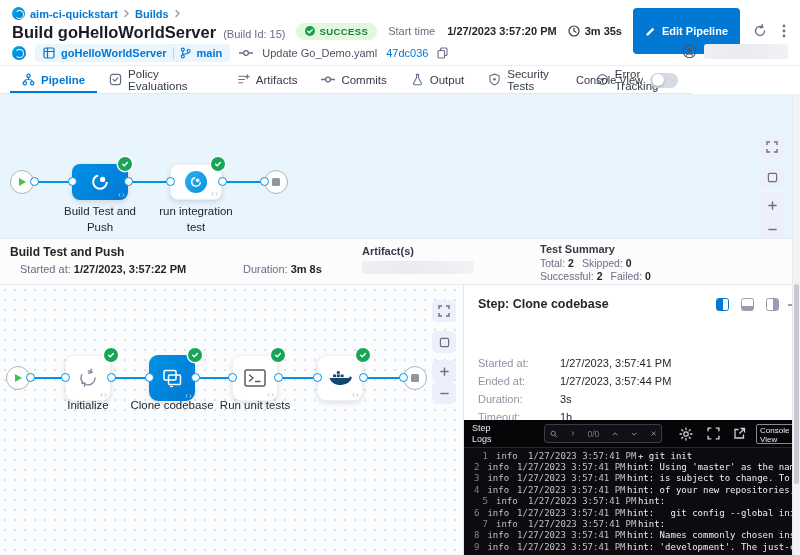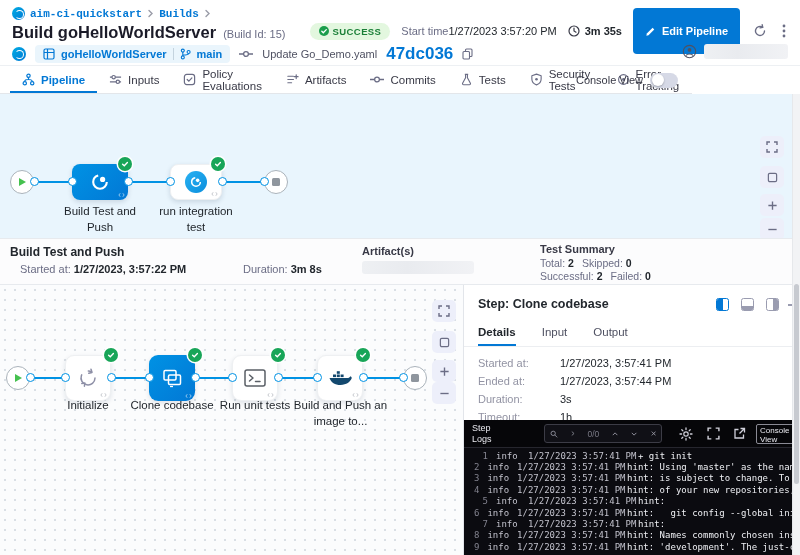--- a/index.html
+++ b/index.html
@@ -5,40 +5,40 @@
   * { margin:0; padding:0; box-sizing:border-box; }
   html,body { background:#fff; }
   body { font-family:"Liberation Sans", sans-serif; color:#22272d; }
   #app { position:relative; width:800px; height:555px; overflow:hidden; background:#fff; }
   .abs { position:absolute; }
   svg { display:block; }
 
   
   #header { position:absolute; left:0; top:0; width:800px; height:66px; background:#fff; border-bottom:1px solid #edf0f3; }
   .crumb-row { position:absolute; left:12px; top:7px; display:flex; align-items:center; gap:5px; }
-  .crumb-link { font-size:11px; color:#0278d5; font-weight:600;font-family:Liberation Mono, monospace; }
+  .crumb-link { font-size:11px; color:#0278d5; font-weight:600; }
   .crumb-sep { color:#9a9ca8; }
   .logo-dot { width:13px; height:13px; border-radius:50%; background:linear-gradient(135deg,#00ade4,#0278d5); position:relative; }
   .logo-dot::after{ content:""; position:absolute; left:3px; top:3px; width:7px; height:7px; border-radius:50%; border:1.6px solid #fff; border-left-color:transparent; }
   .hdr-right { position:absolute; right:12px; top:8px; display:flex; align-items:center; gap:11px; }
   .badge-success { display:flex; align-items:center; gap:4px; background:#e3f7df; color:#1a7f37; border-radius:9px; padding:3px 9px; font-size:9.5px; font-weight:700; letter-spacing:.4px; }
   .kv { font-size:11px; color:#6b6d85; }
-  .kv b { color:#22272d; font-weight:400; margin-left:0;text-align:center; }
+  .kv b { color:#22272d; font-weight:700; margin-left:12px;text-align:center; }
   .dur { display:flex; align-items:center; gap:5px; font-size:11px; color:#22272d; font-weight:600; }
   .btn-primary { display:flex; align-items:center; gap:6px; background:#0278d5; color:#fff; border:none; border-radius:4px; padding:17px 12px; font-size:11px; font-weight:600; font-family:inherit; cursor:pointer; }
   .icon-btn { background:none; border:none; color:#6b6d85; cursor:pointer; padding:2px; }
   .title-row { position:absolute; left:12px; top:23px; display:flex; align-items:baseline; gap:7px; }
   .page-title { font-size:16.5px; font-weight:700; color:#1b1b28; }
   .build-id { font-size:11px; color:#6b6d85; }
   .repo-row { position:absolute; left:12px; top:44px; display:flex; align-items:center; gap:9px; }
   .repo-pill { display:flex; align-items:center; gap:6px; background:#eaf5fc; border-radius:4px; padding:3px 8px; }
   .pill-txt { font-size:11px; font-weight:600; color:#0278d5; }
   .pill-div { width:1px; height:12px; background:#c4d3de; }
   .commit-msg { font-size:11px; color:#4f5162; }
-  .sha { font-size:17px; font-weight:700; color:#0278d5; }
+  .sha { font-size:11px; font-weight:400; color:#0278d5; }
   .user-row { position:absolute; right:12px; top:44px; display:flex; align-items:center; gap:7px; }
   .redact { background:linear-gradient(90deg,#eef0f3,#e9ebef 40%,#f1f2f5); border-radius:3px; }
 
   
   #tabbar { position:absolute; left:0; top:66px; width:692px; height:28px; background:#fff; border-bottom:1px solid #e3e6ea; display:flex; align-items:stretch; padding-left:10px; }
   .tab { display:flex; align-items:center; gap:6px; padding:0 12px; font-size:11.5px; color:#383946; cursor:pointer; }
   .tab .ticon { color:#6b6d85; }
   .tab.active { color:#0278d5; font-weight:700; box-shadow:inset 0 -2px 0 #0278d5; }
   .tab.active .ticon { color:#0278d5; }
   .console-view { position:absolute; right:14px; top:0; height:28px; display:flex; align-items:center; gap:7px; }
@@ -215,30 +215,20 @@
             <circle cx="3" cy="11" r="1.8" stroke="currentColor" stroke-width="1.3" fill="none"></circle>
             <circle cx="11" cy="11" r="1.8" stroke="currentColor" stroke-width="1.3" fill="none"></circle>
             <path d="M7 4.8 V7 M7 7 C4 7 3 8 3 9.2 M7 7 C10 7 11 8 11 9.2" stroke="currentColor" stroke-width="1.3" fill="none"></path>
           </svg>
         </span>
       <span>Pipeline</span>
     </div>
     <div class="tab">
       <span class="ticon">
           <svg width="13" height="13" viewBox="0 0 14 14">
-            <path d="M1 4.5 H13 M1 9.5 H13" stroke="currentColor" stroke-width="1.3"></path>
-            <circle cx="5" cy="4.5" r="1.8" fill="#fff" stroke="currentColor" stroke-width="1.3"></circle>
-            <circle cx="9.5" cy="9.5" r="1.8" fill="#fff" stroke="currentColor" stroke-width="1.3"></circle>
-          </svg>
-        </span>
-      <span>Inputs</span>
-    </div>
-    <div class="tab">
-      <span class="ticon">
-          <svg width="13" height="13" viewBox="0 0 14 14">
             <rect x="1.5" y="1.5" width="11" height="11" rx="2.5" stroke="currentColor" stroke-width="1.3" fill="none"></rect>
             <path d="M4.5 7 L6.3 8.8 L9.6 5.2" stroke="currentColor" stroke-width="1.3" fill="none" stroke-linecap="round"></path>
           </svg>
         </span>
       <span>Policy Evaluations</span>
     </div>
     <div class="tab">
       <span class="ticon">
           <svg width="13" height="13" viewBox="0 0 14 14">
             <path d="M2 3.5 H8 M2 7 H8 M2 10.5 H6" stroke="currentColor" stroke-width="1.3" stroke-linecap="round"></path>
@@ -255,21 +245,21 @@
           </svg>
         </span>
       <span>Commits</span>
     </div>
     <div class="tab">
       <span class="ticon">
           <svg width="13" height="13" viewBox="0 0 14 14">
             <path d="M5.2 1.5 H8.8 M6 1.5 V5 L2.8 11 A1.2 1.2 0 0 0 3.9 12.7 H10.1 A1.2 1.2 0 0 0 11.2 11 L8 5 V1.5" stroke="currentColor" stroke-width="1.2" fill="none" stroke-linejoin="round"></path>
           </svg>
         </span>
-      <span>Tests</span>
+      <span>Output</span>
     </div>
     <div class="tab">
       <span class="ticon">
           <svg width="13" height="13" viewBox="0 0 14 14">
             <path d="M7 1.2 L12 3 V6.5 C12 9.7 10 11.8 7 12.8 C4 11.8 2 9.7 2 6.5 V3 Z" stroke="currentColor" stroke-width="1.2" fill="none" stroke-linejoin="round"></path>
             <circle cx="7" cy="6.8" r="1.4" fill="currentColor"></circle>
           </svg>
         </span>
       <span>Security Tests</span>
     </div>
@@ -488,21 +478,20 @@
     <div class="gdot" style="left:190.5px;top:87.5px"></div>
     <div class="gdot" style="left:227.5px;top:87.5px"></div>
     <div class="gdot" style="left:273.5px;top:87.5px"></div>
     <div class="gdot" style="left:312.5px;top:87.5px"></div>
     <div class="gdot" style="left:358.5px;top:87.5px"></div>
     <div class="gdot" style="left:398.5px;top:87.5px"></div>
 
     <div class="glabel" style="left:43px;top:113px;width:90px">Initialize</div>
     <div class="glabel" style="left:127px;top:113px;width:90px">Clone codebase</div>
     <div class="glabel" style="left:210px;top:113px;width:90px">Run unit tests</div>
-    <div class="glabel" style="left:293px;top:113px;width:95px">Build and Push an image to...</div>
 
     <div class="canvas-ctl" style="left:432px;top:15px">
         <svg width="12" height="12" viewBox="0 0 12 12">
           <path d="M1 4 V1 H4 M8 1 H11 V4 M11 8 V11 H8 M4 11 H1 V8" stroke="currentColor" stroke-width="1.4" fill="none"></path>
         </svg>
       </div>
     <div class="canvas-ctl" style="left:432px;top:46px">
         <svg width="11" height="11" viewBox="0 0 12 12">
           <rect x="1.5" y="1.5" width="9" height="9" rx="1.5" stroke="currentColor" stroke-width="1.3" fill="none"></rect>
         </svg>
@@ -526,25 +515,20 @@
         <span class="fill" style="left:0;top:0;bottom:0;width:50%"></span>
       </span>
     <span class="layout-ic" style="left:277px">
         <span class="fill" style="left:0;right:0;bottom:0;height:40%"></span>
       </span>
     <span class="layout-ic" style="left:302px">
         <span class="fill" style="right:0;top:0;bottom:0;width:45%"></span>
       </span>
     <span class="minimize-dash" style="left:324px"></span>
 
-    <div class="sp-tabs">
-      <span class="sp-tab active">Details</span>
-      <span class="sp-tab">Input</span>
-      <span class="sp-tab">Output</span>
-    </div>
 
     <span class="fld-label" style="top:72px">Started at:</span>
     <span class="fld-value" style="top:72px">1/27/2023, 3:57:41 PM</span>
     <span class="fld-label" style="top:90px">Ended at:</span>
     <span class="fld-value" style="top:90px">1/27/2023, 3:57:44 PM</span>
     <span class="fld-label" style="top:108px">Duration:</span>
     <span class="fld-value" style="top:108px">3s</span>
     <span class="fld-label" style="top:126px">Timeout:</span>
     <span class="fld-value" style="top:126px">1h</span>
   </div>

